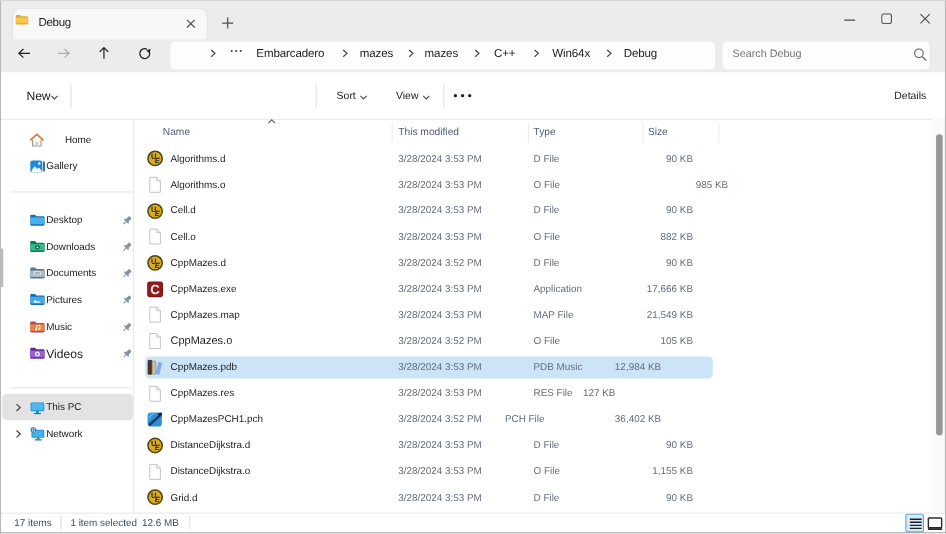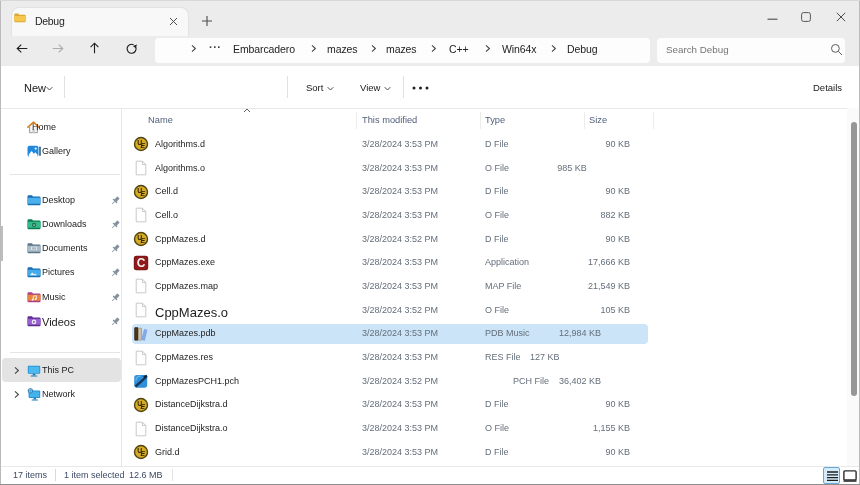--- a/index.html
+++ b/index.html
@@ -98,21 +98,21 @@
 <div class="txt" style="left:813px;top:82px;font-size:9.5px;color:#191919">Details</div>
 <div class="a" style="left:121px;top:108px;width:1px;height:359px;background:#e8e8e8"></div>
 <div class="a" style="left:10px;top:174px;width:110px;height:1px;background:#e5e5e5"></div>
 <div class="a" style="left:10px;top:352px;width:110px;height:1px;background:#e5e5e5"></div>
 <div class="a" style="left:2px;top:358px;width:119px;height:24px;background:#e3e3e3;border-radius:4px"></div>
 <div class="ic" style="left:27px;top:120.5px"><svg width="13" height="13" viewBox="0 0 13 13">
       <path d="M1 6.2 L6.5 1.2 L12 6.2" fill="none" stroke="#d9822b" stroke-width="1.7" stroke-linecap="round" stroke-linejoin="round"></path>
       <path d="M2.6 6 v5.7 h7.8 V6" fill="#f5f5f5" stroke="#9a9a9a" stroke-width="1"></path>
       <rect x="5.2" y="8.2" width="2.6" height="3.5" fill="#cfcfcf"></rect>
     </svg></div>
-<div class="txt" style="left:32px;top:121.5px;font-size:9px;color:#1b1b1b">Home</div>
+<div class="txt" style="left:59px;top:121.5px;font-size:9px;color:#1b1b1b">Home</div>
 <div class="ic" style="left:27px;top:145.0px"><svg width="14" height="13" viewBox="0 0 14 13">
       <rect x="0.5" y="0.8" width="11" height="11" rx="2" fill="#2089dd"></rect>
       <path d="M1.8 9.5 l2.8 -3.4 2.3 2.6 1.4 -1.5 2.3 2.5 v1.2 a1 1 0 0 1 -1 1 h-6.8 a1 1 0 0 1 -1 -1 z" fill="#fdfdfd"></path>
       <circle cx="8.7" cy="3.6" r="1.1" fill="#fdfdfd"></circle>
       <rect x="12.3" y="1.6" width="1.4" height="9.4" rx="0.7" fill="#14486e"></rect>
     </svg></div>
 <div class="txt" style="left:42px;top:146.0px;font-size:9px;color:#1b1b1b">Gallery</div>
 <div class="ic" style="left:27px;top:193.5px"><svg width="14" height="12" viewBox="0 0 14 12">
       <path d="M0.5 2.2 a1 1 0 0 1 1-1 h3.4 l1.2 1.4 h6.4 a1 1 0 0 1 1 1 v6.6 a1 1 0 0 1 -1 1 h-11 a1 1 0 0 1 -1 -1 z" fill="#1571b4"></path>
       <path d="M0.5 3.8 h13 v5 a1 1 0 0 1 -1 1 h-11 a1 1 0 0 1 -1 -1 z" fill="#4cb0ec"></path>
@@ -238,21 +238,21 @@
 <div class="txt" style="left:362px;top:138.8px;font-size:9px;color:#646e7a">3/28/2024 3:53 PM</div>
 <div class="txt" style="left:485px;top:138.8px;font-size:9px;color:#646e7a">D File</div>
 <div class="txt" style="left:530px;top:138.8px;width:100px;text-align:right;font-size:9px;color:#646e7a">90 KB</div>
 <div class="ic" style="left:133px;top:160.0px"><svg width="16" height="16" viewBox="0 0 16 16">
       <path d="M3.2 1.2 h6.3 l3.3 3.3 v10.3 h-9.6 z" fill="#ffffff" stroke="#c3c3c3" stroke-width="0.9"></path>
       <path d="M9.5 1.2 v3.3 h3.3" fill="none" stroke="#c3c3c3" stroke-width="0.9"></path>
     </svg></div>
 <div class="txt" style="left:155px;top:162.5px;font-size:9px;color:#1d1d1d">Algorithms.o</div>
 <div class="txt" style="left:362px;top:162.5px;font-size:9px;color:#646e7a">3/28/2024 3:53 PM</div>
 <div class="txt" style="left:485px;top:162.5px;font-size:9px;color:#646e7a">O File</div>
-<div class="txt" style="left:522px;top:162.5px;width:100px;text-align:center;font-size:9px;color:#646e7a">985 KB</div>
+<div class="txt" style="left:562px;top:162.5px;width:100px;text-align:right;font-size:9px;color:#646e7a">985 KB</div>
 <div class="ic" style="left:133px;top:183.7px"><svg width="16" height="16" viewBox="0 0 16 16">
       <circle cx="8" cy="8" r="6.5" fill="#d8ab27" stroke="#514411" stroke-width="1.4"></circle>
       <text x="4.3" y="8.9" font-size="6.8" font-weight="bold" fill="#2a2504" font-family="Liberation Sans">U</text>
       <text x="7.6" y="12.4" font-size="6.8" font-weight="bold" font-style="italic" fill="#2a2504" font-family="Liberation Sans">E</text>
     </svg></div>
 <div class="txt" style="left:155px;top:186.2px;font-size:9px;color:#1d1d1d">Cell.d</div>
 <div class="txt" style="left:362px;top:186.2px;font-size:9px;color:#646e7a">3/28/2024 3:53 PM</div>
 <div class="txt" style="left:485px;top:186.2px;font-size:9px;color:#646e7a">D File</div>
 <div class="txt" style="left:530px;top:186.2px;width:100px;text-align:right;font-size:9px;color:#646e7a">90 KB</div>
 <div class="ic" style="left:133px;top:207.4px"><svg width="16" height="16" viewBox="0 0 16 16">
@@ -286,21 +286,21 @@
       <path d="M9.5 1.2 v3.3 h3.3" fill="none" stroke="#c3c3c3" stroke-width="0.9"></path>
     </svg></div>
 <div class="txt" style="left:155px;top:280.9px;font-size:9px;color:#1d1d1d">CppMazes.map</div>
 <div class="txt" style="left:362px;top:280.9px;font-size:9px;color:#646e7a">3/28/2024 3:53 PM</div>
 <div class="txt" style="left:485px;top:280.9px;font-size:9px;color:#646e7a">MAP File</div>
 <div class="txt" style="left:530px;top:280.9px;width:100px;text-align:right;font-size:9px;color:#646e7a">21,549 KB</div>
 <div class="ic" style="left:133px;top:302.1px"><svg width="16" height="16" viewBox="0 0 16 16">
       <path d="M3.2 1.2 h6.3 l3.3 3.3 v10.3 h-9.6 z" fill="#ffffff" stroke="#c3c3c3" stroke-width="0.9"></path>
       <path d="M9.5 1.2 v3.3 h3.3" fill="none" stroke="#c3c3c3" stroke-width="0.9"></path>
     </svg></div>
-<div class="txt" style="left:155px;top:304.6px;font-size:13px;color:#1d1d1d">CppMazes.o</div>
+<div class="txt" style="left:155px;top:304.6px;font-size:10px;color:#1d1d1d">CppMazes.o</div>
 <div class="txt" style="left:362px;top:304.6px;font-size:9px;color:#646e7a">3/28/2024 3:52 PM</div>
 <div class="txt" style="left:485px;top:304.6px;font-size:9px;color:#646e7a">O File</div>
 <div class="txt" style="left:530px;top:304.6px;width:100px;text-align:right;font-size:9px;color:#646e7a">105 KB</div>
 <div class="a" style="left:132px;top:324.1px;width:516px;height:19.5px;background:#cce4f7;border-radius:4px"></div>
 <div class="ic" style="left:133px;top:325.8px"><svg width="16" height="16" viewBox="0 0 16 16">
       <rect x="1.6" y="1.6" width="3.4" height="12.6" rx="0.5" fill="#4f331a" stroke="#2e1c0c" stroke-width="0.6"></rect>
       <rect x="5.4" y="2.2" width="3.2" height="12" rx="0.5" fill="#c9c2ae" stroke="#8d8468" stroke-width="0.6"></rect>
       <rect x="9.6" y="3.2" width="3.6" height="11.4" rx="0.5" fill="#85a9e8" transform="rotate(14 11.4 8.9)"></rect>
     </svg></div>
 <div class="txt" style="left:155px;top:328.3px;font-size:9px;color:#1d1d1d">CppMazes.pdb</div>
@@ -316,21 +316,21 @@
 <div class="txt" style="left:485px;top:352.0px;font-size:9px;color:#646e7a">RES File</div>
 <div class="txt" style="left:530px;top:352.0px;width:100px;text-align:left;font-size:9px;color:#646e7a">127 KB</div>
 <div class="ic" style="left:133px;top:373.2px"><svg width="16" height="16" viewBox="0 0 16 16">
       <rect x="1.2" y="2" width="13" height="12.8" rx="2.8" fill="#2f8fd8"></rect>
       <path d="M2.5 13.5 C6 10.5 9.5 7.5 12.8 4.2" stroke="#15395e" stroke-width="2.4" fill="none"></path>
       <path d="M10.2 3.2 l3.4 -1.4 1 2.2 -2.6 1.6 z" fill="#10263d"></path>
       <path d="M3 7.5 c0 -2.5 2 -4.5 4.5 -4.5" stroke="#5fb6ef" stroke-width="1.6" fill="none"></path>
     </svg></div>
 <div class="txt" style="left:155px;top:375.7px;font-size:9px;color:#1d1d1d">CppMazesPCH1.pch</div>
 <div class="txt" style="left:362px;top:375.7px;font-size:9px;color:#646e7a">3/28/2024 3:52 PM</div>
-<div class="txt" style="left:513px;top:375.7px;font-size:9px;color:#646e7a">PCH File</div>
+<div class="txt" style="left:459px;top:375.7px;font-size:9px;color:#646e7a">PCH File</div>
 <div class="txt" style="left:530px;top:375.7px;width:100px;text-align:center;font-size:9px;color:#646e7a">36,402 KB</div>
 <div class="ic" style="left:133px;top:396.9px"><svg width="16" height="16" viewBox="0 0 16 16">
       <circle cx="8" cy="8" r="6.5" fill="#d8ab27" stroke="#514411" stroke-width="1.4"></circle>
       <text x="4.3" y="8.9" font-size="6.8" font-weight="bold" fill="#2a2504" font-family="Liberation Sans">U</text>
       <text x="7.6" y="12.4" font-size="6.8" font-weight="bold" font-style="italic" fill="#2a2504" font-family="Liberation Sans">E</text>
     </svg></div>
 <div class="txt" style="left:155px;top:399.4px;font-size:9px;color:#1d1d1d">DistanceDijkstra.d</div>
 <div class="txt" style="left:362px;top:399.4px;font-size:9px;color:#646e7a">3/28/2024 3:53 PM</div>
 <div class="txt" style="left:485px;top:399.4px;font-size:9px;color:#646e7a">D File</div>
 <div class="txt" style="left:530px;top:399.4px;width:100px;text-align:right;font-size:9px;color:#646e7a">90 KB</div>

